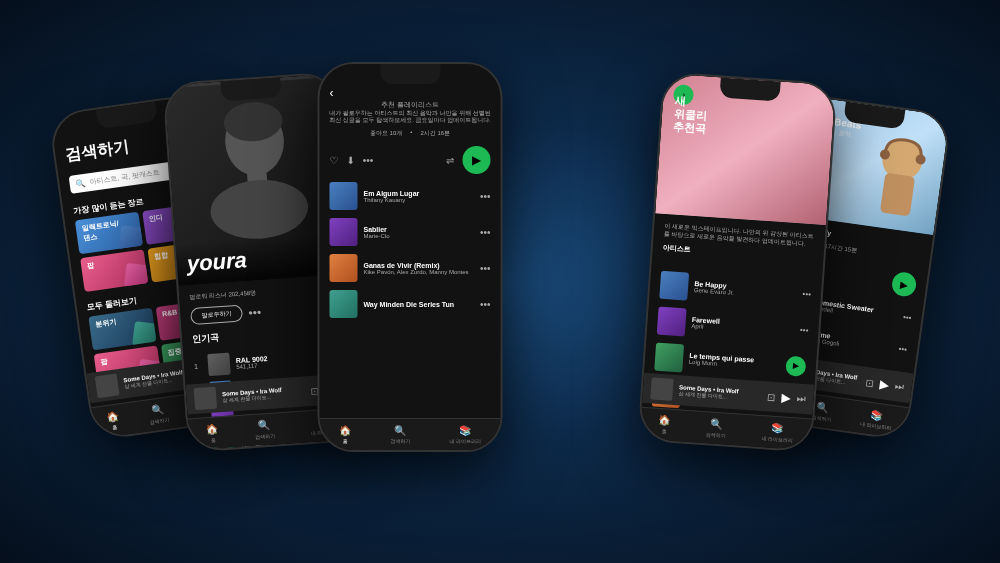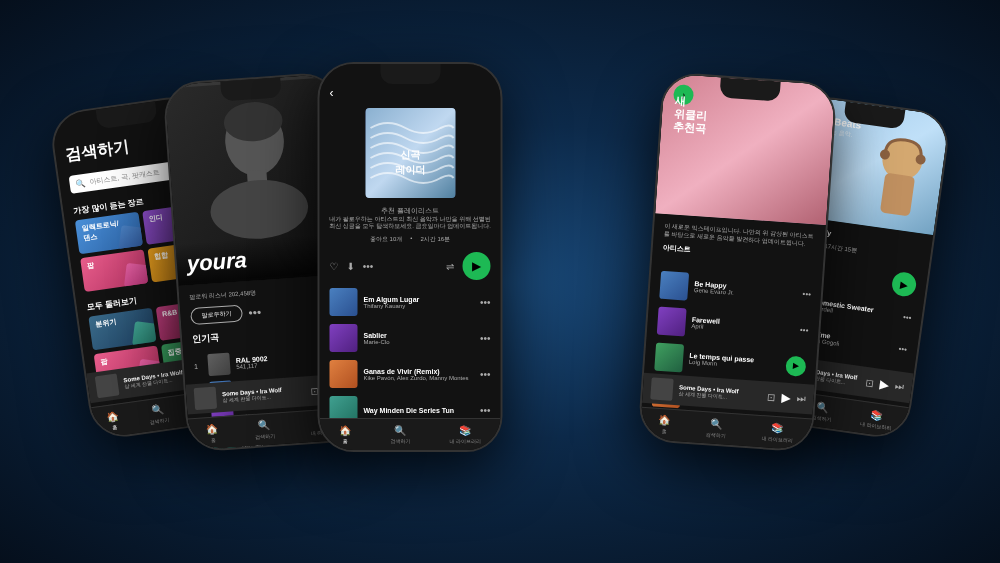--- a/index.html
+++ b/index.html
@@ -906,42 +906,20 @@
     </div>
   </div>
 
   <div class="phone phone-3">
     <div class="phone-inner playlist-screen">
 
       <div style="padding: 22px 10px 0; display:flex; align-items:center; gap:4px;">
         <span class="back-btn">‹</span>
       </div>
 
-      <div class="playlist-cover">
-        <svg width="90" height="90" viewBox="0 0 90 90">
-          <defs>
-            <linearGradient id="covGrad" x1="0%" y1="0%" x2="100%" y2="100%">
-              <stop offset="0%" style="stop-color:#8ab0d0"></stop>
-              <stop offset="50%" style="stop-color:#c0d8f0"></stop>
-              <stop offset="100%" style="stop-color:#5080a0"></stop>
-            </linearGradient>
-          </defs>
-          <rect width="90" height="90" fill="url(#covGrad)" rx="4"></rect>
-
-          <path d="M5,20 Q22,10 40,20 Q58,30 75,20 Q85,15 88,20" stroke="white" stroke-width="2" fill="none" opacity="0.6"></path>
-          <path d="M5,30 Q22,20 40,30 Q58,40 75,30 Q85,25 88,30" stroke="white" stroke-width="2" fill="none" opacity="0.6"></path>
-          <path d="M5,40 Q22,30 40,40 Q58,50 75,40 Q85,35 88,40" stroke="white" stroke-width="2" fill="none" opacity="0.6"></path>
-          <path d="M5,50 Q22,40 40,50 Q58,60 75,50 Q85,45 88,50" stroke="white" stroke-width="2" fill="none" opacity="0.6"></path>
-          <path d="M5,60 Q22,50 40,60 Q58,70 75,60 Q85,55 88,60" stroke="white" stroke-width="2" fill="none" opacity="0.6"></path>
-          <path d="M5,70 Q22,60 40,70 Q58,80 75,70 Q85,65 88,70" stroke="white" stroke-width="2" fill="none" opacity="0.6"></path>
-
-          <text x="45" y="50" text-anchor="middle" fill="white" font-size="10" font-weight="bold">신곡</text>
-          <text x="45" y="65" text-anchor="middle" fill="white" font-size="10" font-weight="bold">레이더</text>
-        </svg>
-      </div>
 
       <div class="playlist-subtitle">추천 플레이리스트</div>
       <div class="playlist-desc">내가 팔로우하는 아티스트의 최신 음악과 나만을 위해 선별된 최신 싱글을 모두 탐색하보세요. 금요일마다 업데이트됩니다.</div>
 
       <div class="playlist-stats">
         <span class="stat-item">좋아요 10개</span>
         <span class="stat-item">•</span>
         <span class="stat-item">2시간 16분</span>
       </div>
 

